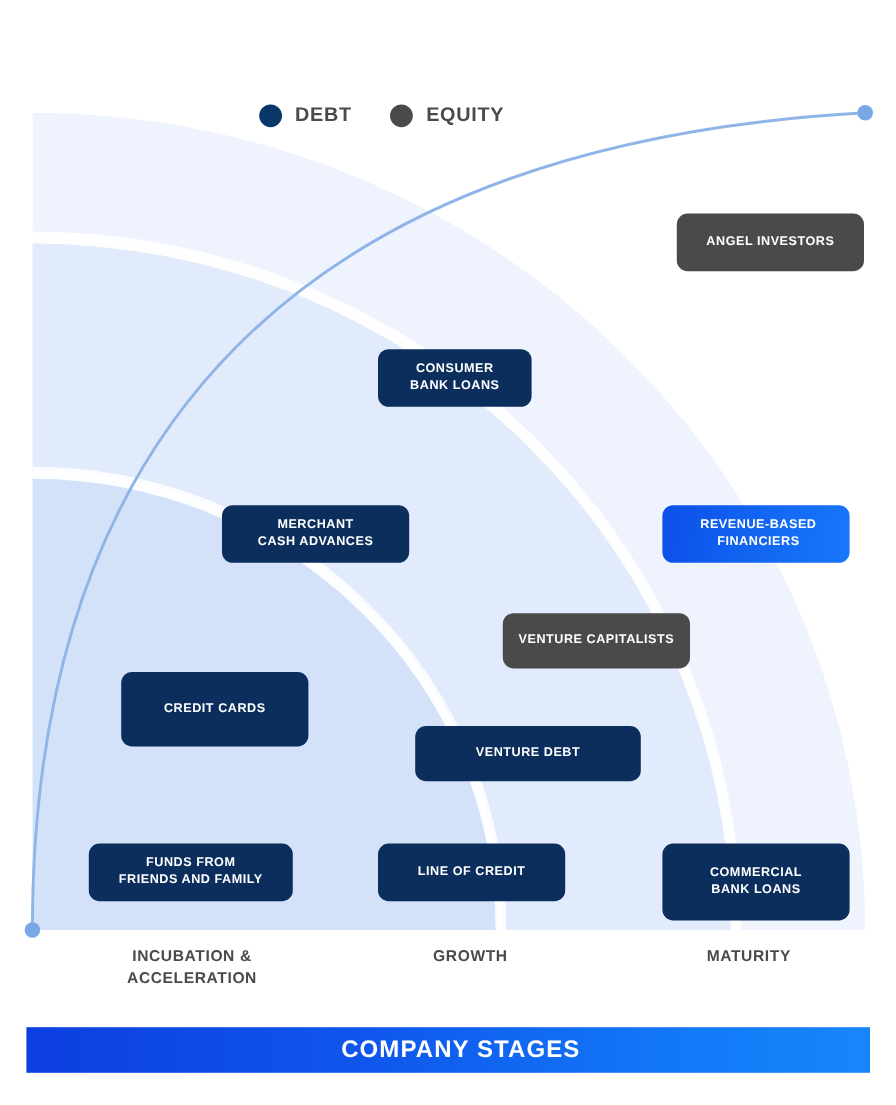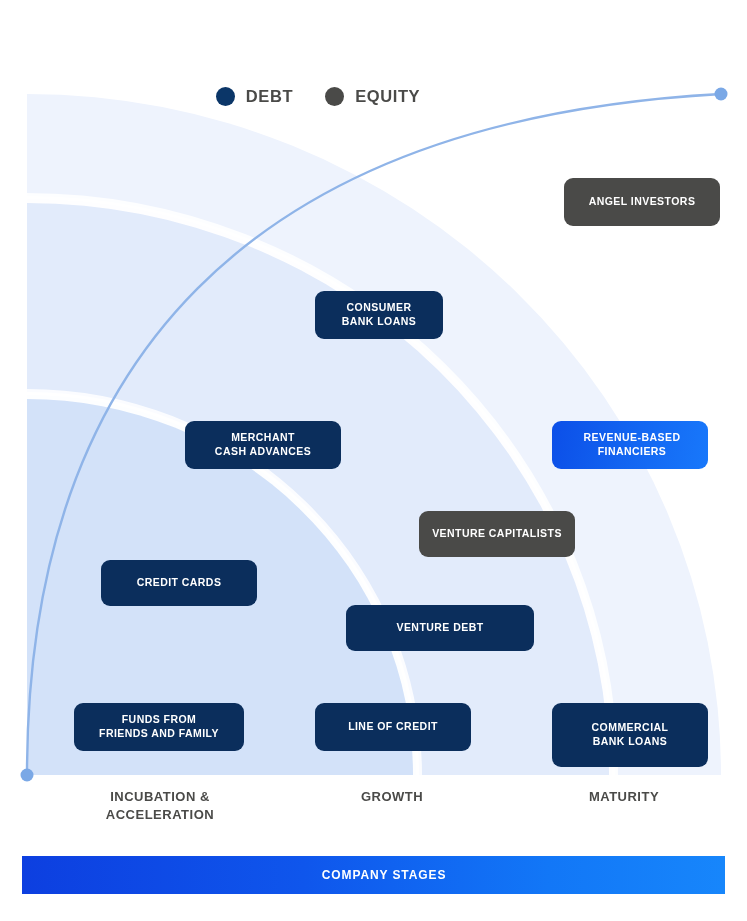--- a/index.html
+++ b/index.html
@@ -71,21 +71,21 @@
     text-align:center;line-height:1.42;white-space:pre-line;
   }
 
   
   .footer-bar{
     position:absolute;left:22px;top:856px;width:703px;height:38px;
     background:linear-gradient(90deg,#0d3fe0 0%,#0f56ec 40%,#1277f7 75%,#1786fb 100%);
     display:flex;align-items:center;justify-content:center;
   }
   .footer-bar .footer-text{
-    font-size:12px;font-weight:bold;color:#ffffff;letter-spacing:.9px;margin-left:21px;
+    font-size:20px;font-weight:bold;color:#ffffff;letter-spacing:.9px;margin-left:21px;
   }
 </style>
 </head>
 <body>
 
 <div id="infographic">
 
 
   <div class="legend">
     <div class="legend-item">
@@ -132,21 +132,21 @@
 
   <div id="pill-layer">
       <div class="pill equity" style="left: 552px; top: 178px; width: 156px; height: 48px; margin-left: 12px;">ANGEL INVESTORS</div>
       <div class="pill debt" style="left: 315px; top: 291px; width: 128px; height: 48px;">CONSUMER
 BANK LOANS</div>
       <div class="pill debt" style="left: 185px; top: 421px; width: 156px; height: 48px;">MERCHANT
 CASH ADVANCES</div>
       <div class="pill rbf" style="left: 552px; top: 421px; width: 156px; height: 48px;">REVENUE-BASED
 FINANCIERS</div>
       <div class="pill equity" style="left: 419px; top: 511px; width: 156px; height: 46px;">VENTURE CAPITALISTS</div>
-      <div class="pill debt" style="left: 101px; top: 560px; width: 156px; height: 46px;">CREDIT CARDS</div>
+      <div class="pill debt" style="left: 101px; top: 560px; width: 156px; height: 62px;">CREDIT CARDS</div>
       <div class="pill debt" style="left: 346px; top: 605px; width: 188px; height: 46px;">VENTURE DEBT</div>
       <div class="pill debt" style="left: 74px; top: 703px; width: 170px; height: 48px;">FUNDS FROM
 FRIENDS AND FAMILY</div>
       <div class="pill debt" style="left: 315px; top: 703px; width: 156px; height: 48px;">LINE OF CREDIT</div>
       <div class="pill debt" style="left: 552px; top: 703px; width: 156px; height: 64px;">COMMERCIAL
 BANK LOANS</div>
     </div>
 
   <div class="stage-labels">
     <div class="stage-label" style="left:30px;width:260px;">INCUBATION &amp;

